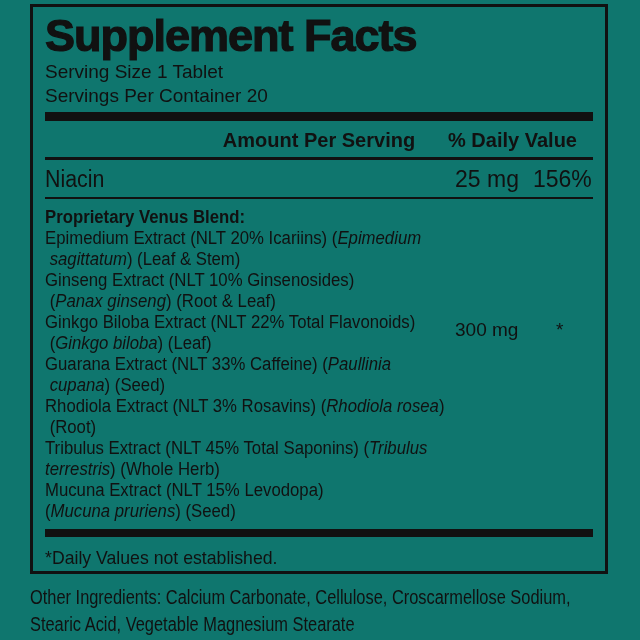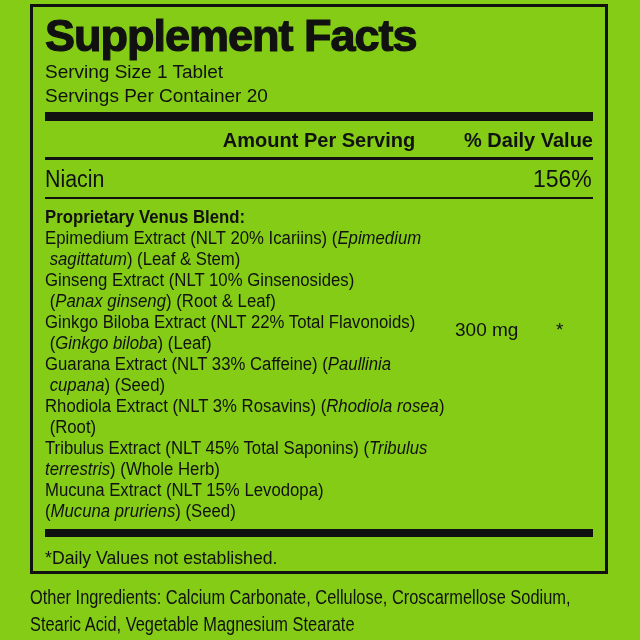--- a/index.html
+++ b/index.html
@@ -1,20 +1,20 @@
 <!DOCTYPE html>
 <html><head>
 <meta charset="utf-8">
 <style>
   html, body { margin: 0; padding: 0; background: #ffffff; }
   .stage {
     position: relative;
     width: 640px;
     height: 640px;
-    background: #84cc16;
+    background: #0f766e;
     color: #111111;
     font-family: "Liberation Sans", sans-serif;
     overflow: hidden;
   }
   .box {
     position: absolute;
     left: 30px;
     top: 4px;
     width: 548px;
     height: 560px;
@@ -28,21 +28,21 @@
     letter-spacing: -1px;
     line-height: 45px;
     margin: 2px 0 2px 0;
     -webkit-text-stroke: 1.2px #111111;
     white-space: nowrap;
   }
   .serving { font-size: 19px; line-height: 24px; }
   .bar { background: #111111; }
   .bar-thick-top { height: 9px; margin-top: 4px; }
   .head-row { position: relative; height: 36px; line-height: 38px; font-size: 20px; font-weight: bold; text-align: center; }
-  .head-right { position: absolute; right: 0; top: 0; margin-left: 26px; }
+  .head-right { position: absolute; right: 16px; top: 0; margin-left: 26px; }
   .rule3 { height: 3px; }
   .rule2 { height: 2px; }
   .nutrient-row { position: relative; height: 37px; line-height: 38px; font-size: 23px; }
   .amt { position: absolute; left: 410px; }
   .dv  { position: absolute; left: 488px; }
   .blend { position: relative; padding: 8px 0 7px 0; font-size: 18px; }
   .blend-title { font-weight: bold; }
   .blend-line, .blend-title { line-height: 21px; white-space: pre; }
   .cond { transform: scaleX(0.93); transform-origin: 0 50%; display: block; }
   .nname { display: inline-block; white-space: nowrap; }
@@ -77,20 +77,21 @@
 
     <div class="head-row">
       <span>Amount Per Serving</span>
       <span class="head-right">% Daily Value</span>
     </div>
 
     <div class="bar rule3"></div>
 
     <div class="nutrient-row">
       <span class="cond nname">Niacin</span>
+      <span class="amt">25 mg</span>
       <span class="dv">156%</span>
     </div>
 
     <div class="bar rule2"></div>
 
     <div class="blend">
       <div class="blend-title cond">Proprietary Venus Blend:</div>
       <div>
           <div class="blend-line cond"><span>Epimedium Extract (NLT 20% Icariins) (</span><i>Epimedium</i></div>
           <div class="blend-line cond"><span> </span><i>sagittatum</i><span>) (Leaf &amp; Stem)</span></div>

